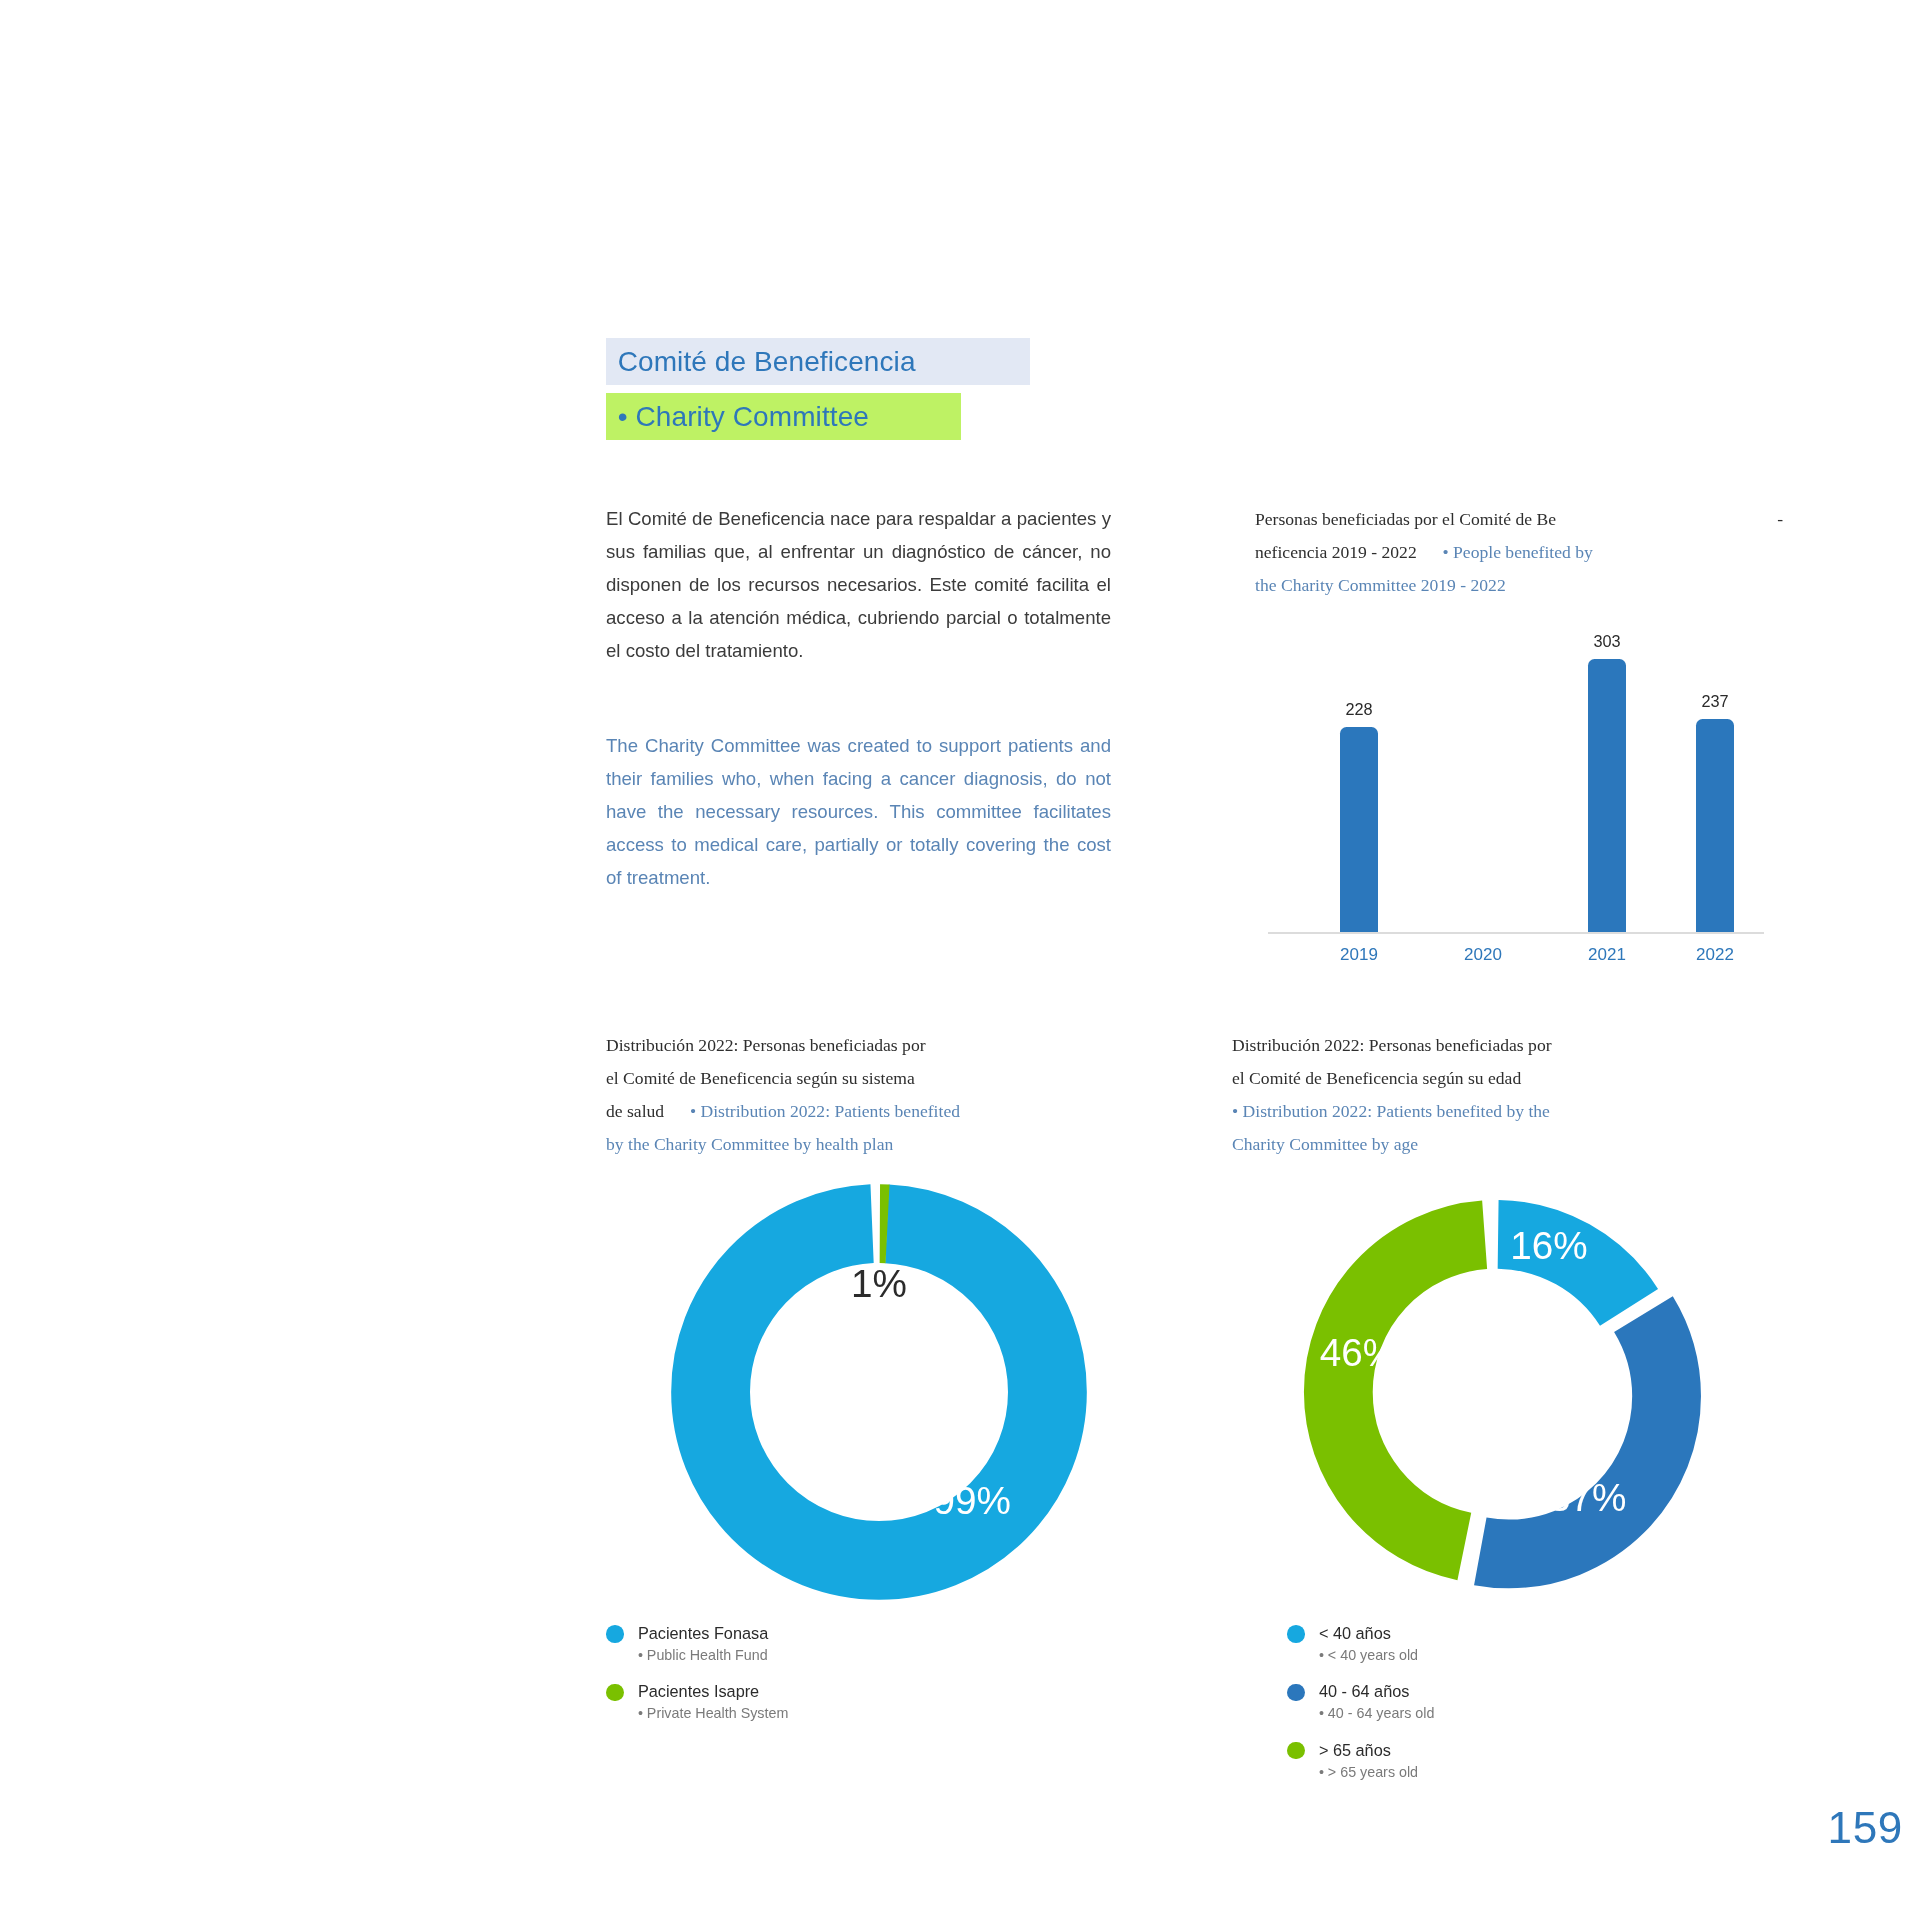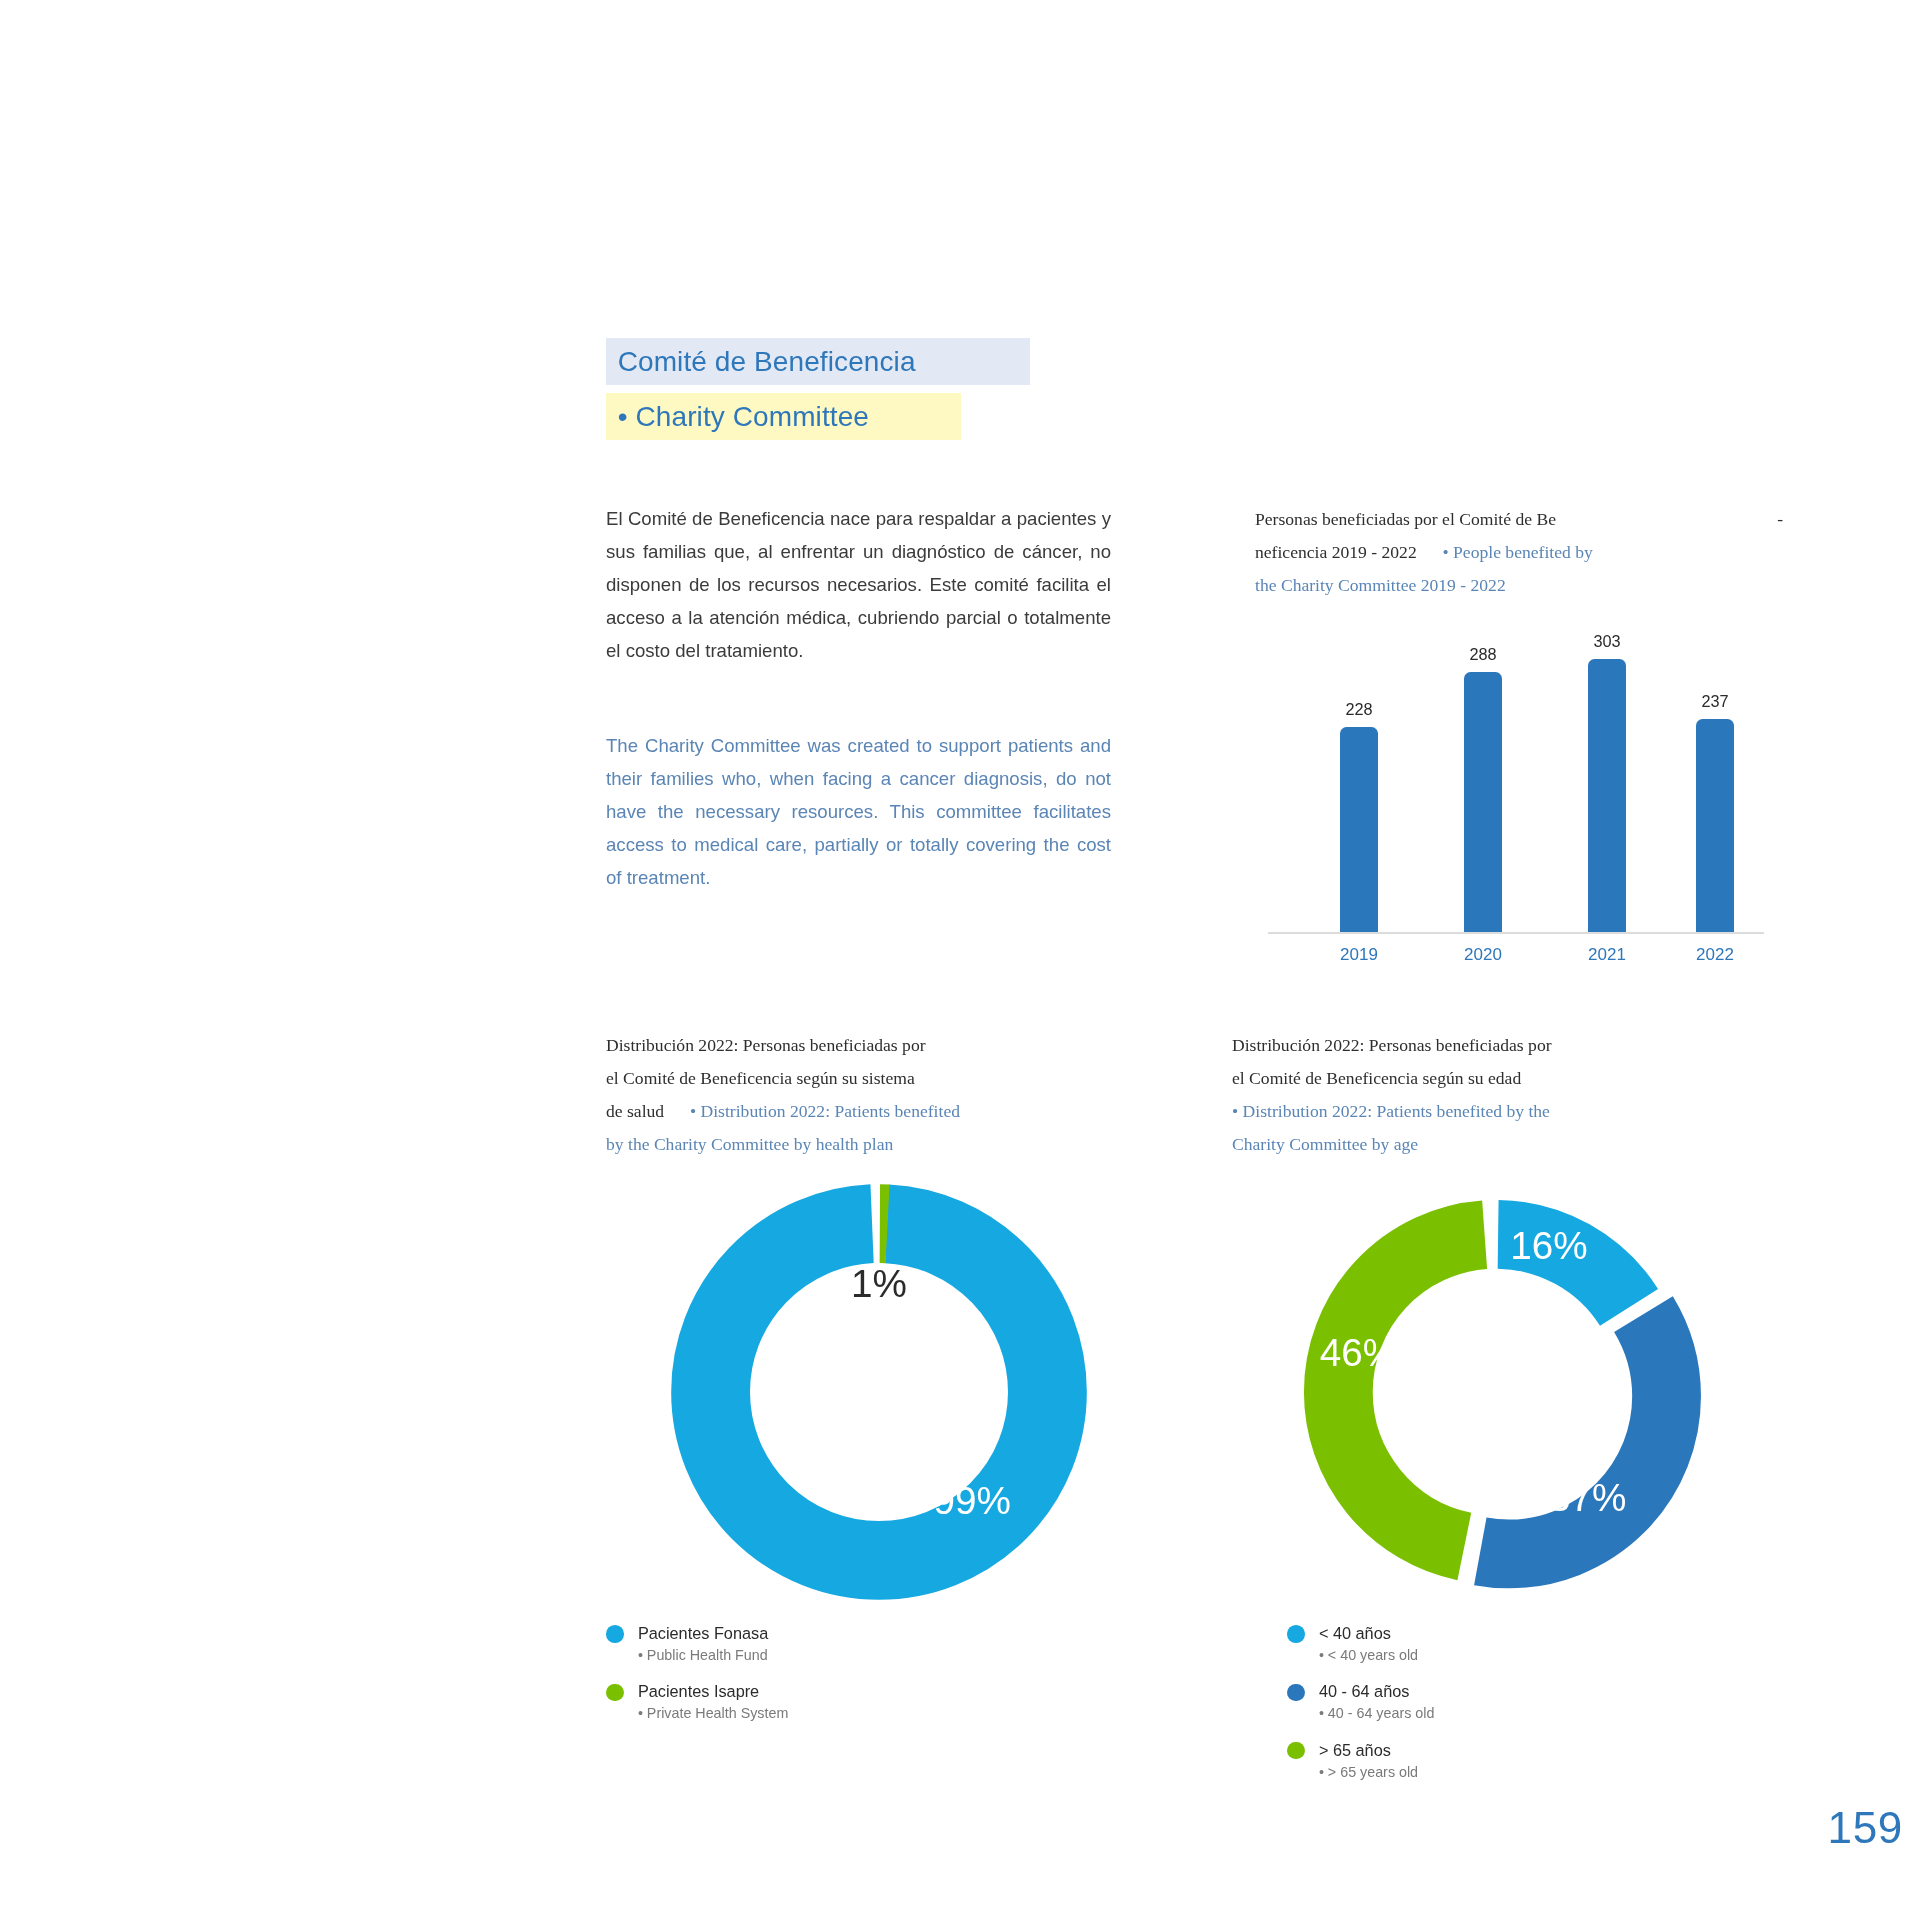--- a/index.html
+++ b/index.html
@@ -39,21 +39,21 @@
     letter-spacing: 0.1px;
     font-weight: 400;
     text-align: right;
   }
   .heading-en {
     position: absolute;
     left: 606px;
     top: 393px;
     width: 355px;
     height: 47px;
-    background: #fef9c3;
+    background: #bef264;
     display: flex;
     align-items: center;
     padding-left: 11.7px;
     box-sizing: border-box;
   }
   .heading-en span {
     font-size: 28px;
     color: #2e77ba;
     letter-spacing: 0.1px;
     font-weight: 400;
@@ -256,24 +256,20 @@
     <div>
       <span class="en">the Charity Committee 2019 - 2022</span>
     </div>
   </div>
 
   <div id="bar-chart">
     <div class="bar-plot">
       <div class="bar-col" style="left:65px">
         <div class="bar-value">228</div>
         <div class="bar-rect" style="height:205px"></div>
-      </div>
-      <div class="bar-col" style="left:189px">
-        <div class="bar-value">288</div>
-        <div class="bar-rect" style="height:260px"></div>
       </div>
       <div class="bar-col" style="left:313px">
         <div class="bar-value">303</div>
         <div class="bar-rect" style="height:273px"></div>
       </div>
       <div class="bar-col" style="left:421px">
         <div class="bar-value">237</div>
         <div class="bar-rect" style="height:213px"></div>
       </div>
     </div>

